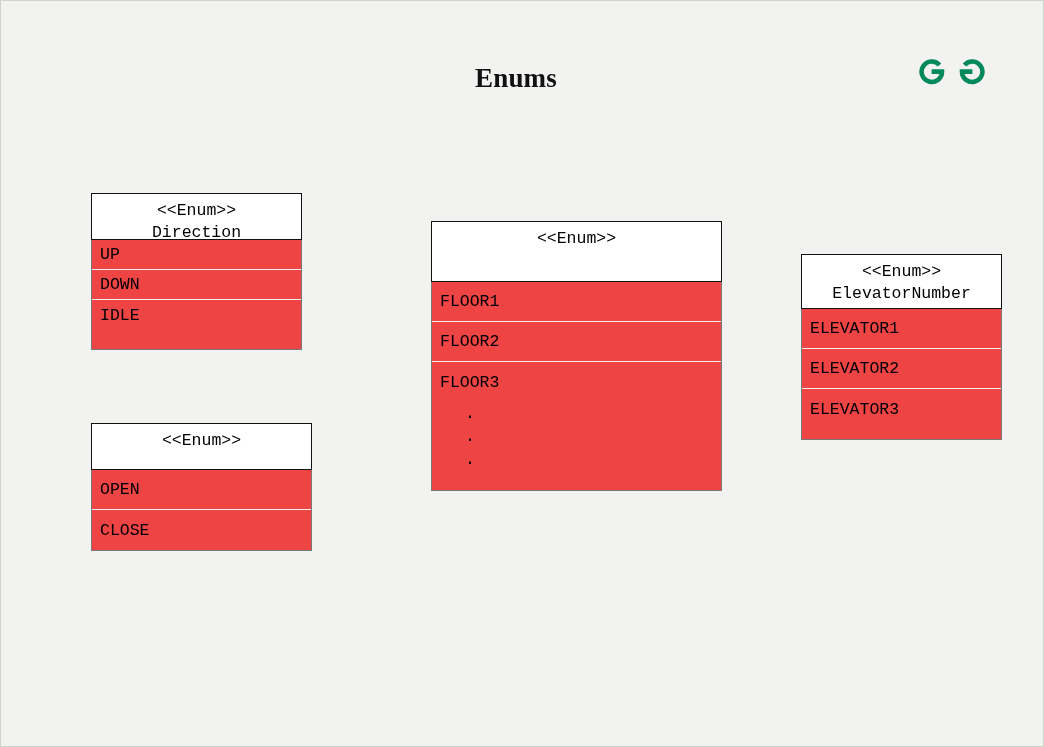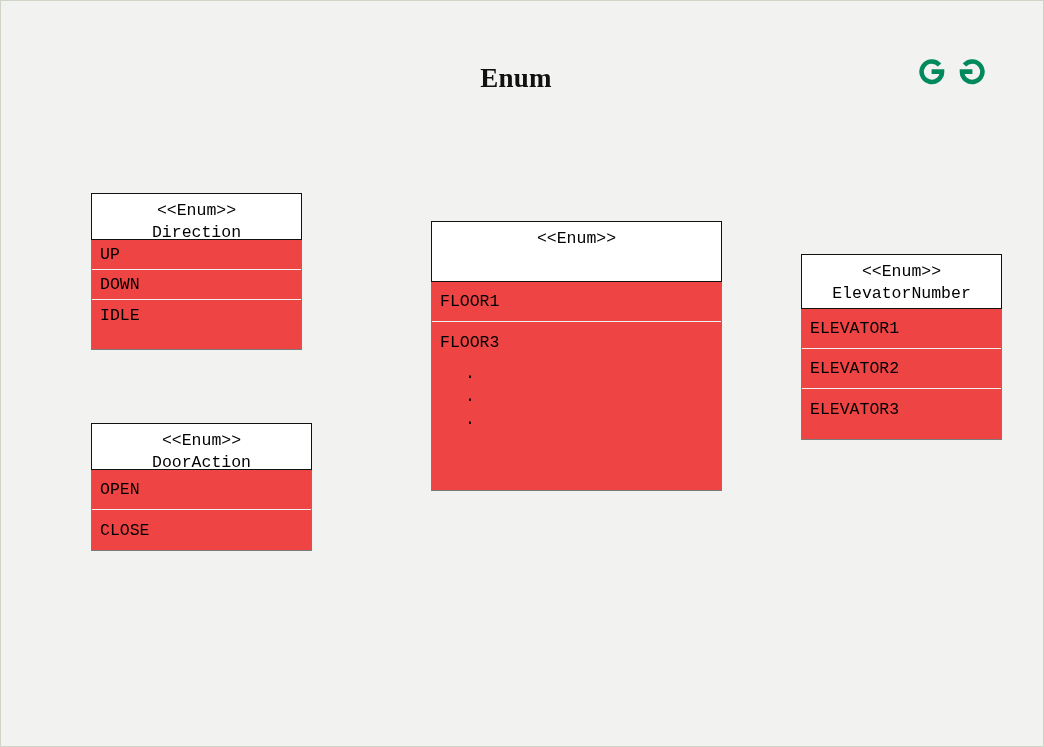--- a/index.html
+++ b/index.html
@@ -130,21 +130,21 @@
 
   .spacer-row {
     border-bottom: none;
   }
 </style>
 </head>
 <body>
 
 <div id="canvas">
 
-  <div id="diagram-title">Enum</div>
+  <div id="diagram-title">Enums</div>
 
   <div id="brand-logo">
     <svg width="66" height="40" viewBox="0 0 66 40" xmlns="http://www.w3.org/2000/svg">
       <g fill="none" stroke="#00895c" stroke-width="4.6">
         <path d="M20.5 16.0 A10.2 10.2 0 1 0 23.0 22.6 L12.6 22.6"></path>
         <path d="M45.5 16.0 A10.2 10.2 0 1 1 43.0 22.6 L53.4 22.6"></path>
       </g>
     </svg>
   </div>
 
@@ -157,34 +157,34 @@
       <div class="enum-item">UP</div>
       <div class="enum-item">DOWN</div>
       <div class="enum-item pad-bottom">IDLE</div>
       <div class="enum-item spacer-row"></div>
     </div>
   </div>
 
   <div class="enum-box" id="box-dooraction">
     <div class="enum-header">
       <span class="stereotype">&lt;&lt;Enum&gt;&gt;</span>
-      <span class="enum-name">DoorAction</span>
     </div>
     <div class="enum-body">
       <div class="enum-item">OPEN</div>
       <div class="enum-item">CLOSE</div>
     </div>
   </div>
 
   <div class="enum-box" id="box-floornumber">
     <div class="enum-header">
       <span class="stereotype">&lt;&lt;Enum&gt;&gt;</span>
     </div>
     <div class="enum-body">
       <div class="enum-item">FLOOR1</div>
+      <div class="enum-item">FLOOR2</div>
       <div class="enum-item" style="border-bottom:none;">FLOOR3</div>
       <div class="enum-item ellipsis-item">.</div>
       <div class="enum-item ellipsis-item">.</div>
       <div class="enum-item ellipsis-item">.</div>
     </div>
   </div>
 
   <div class="enum-box" id="box-elevatornumber">
     <div class="enum-header">
       <span class="stereotype">&lt;&lt;Enum&gt;&gt;</span>

